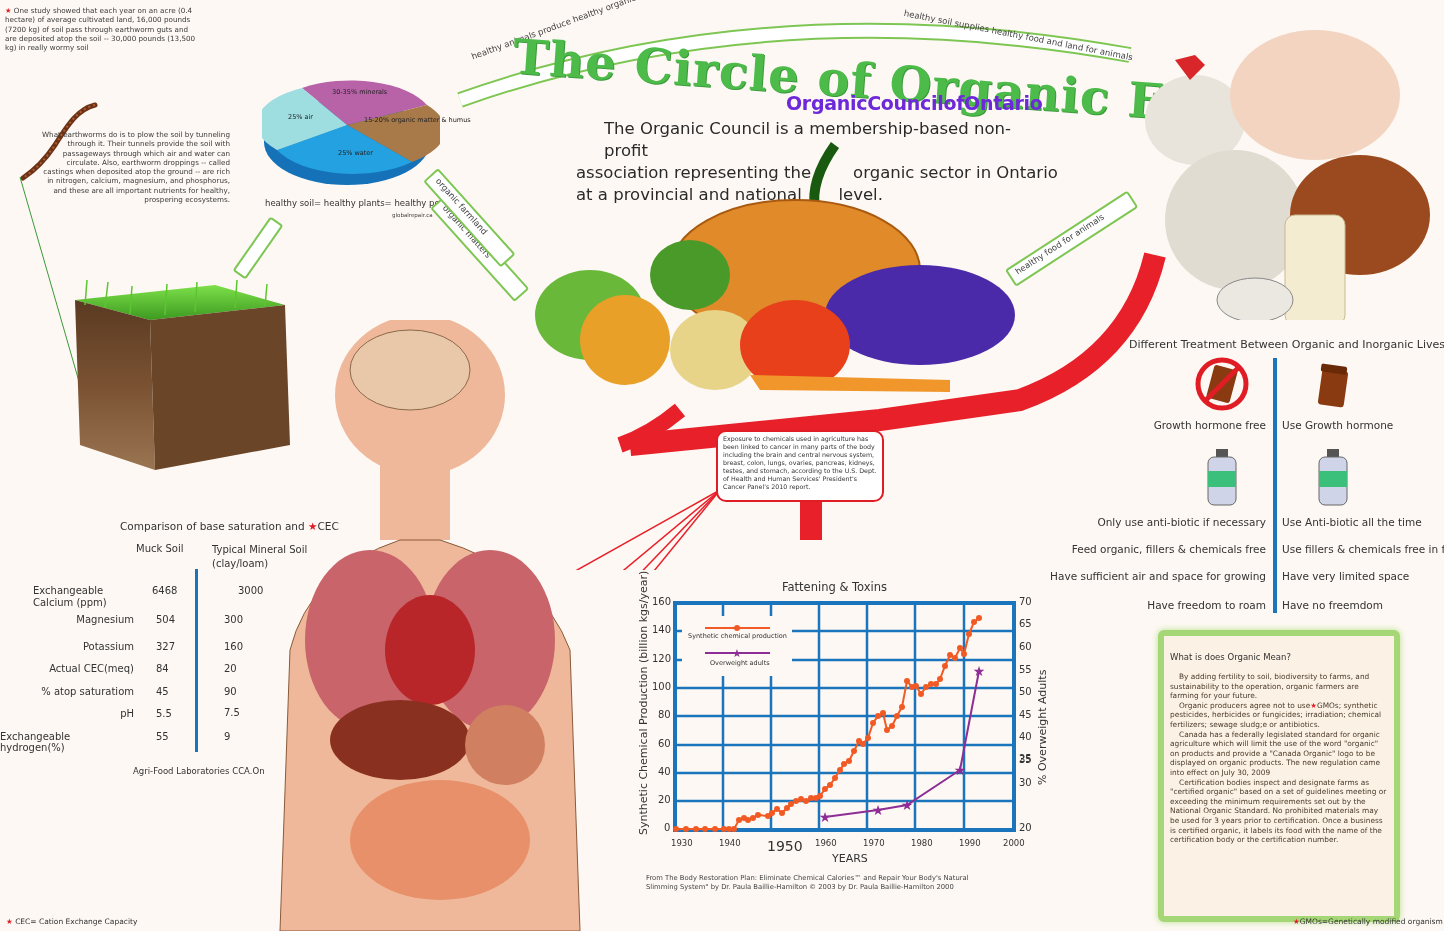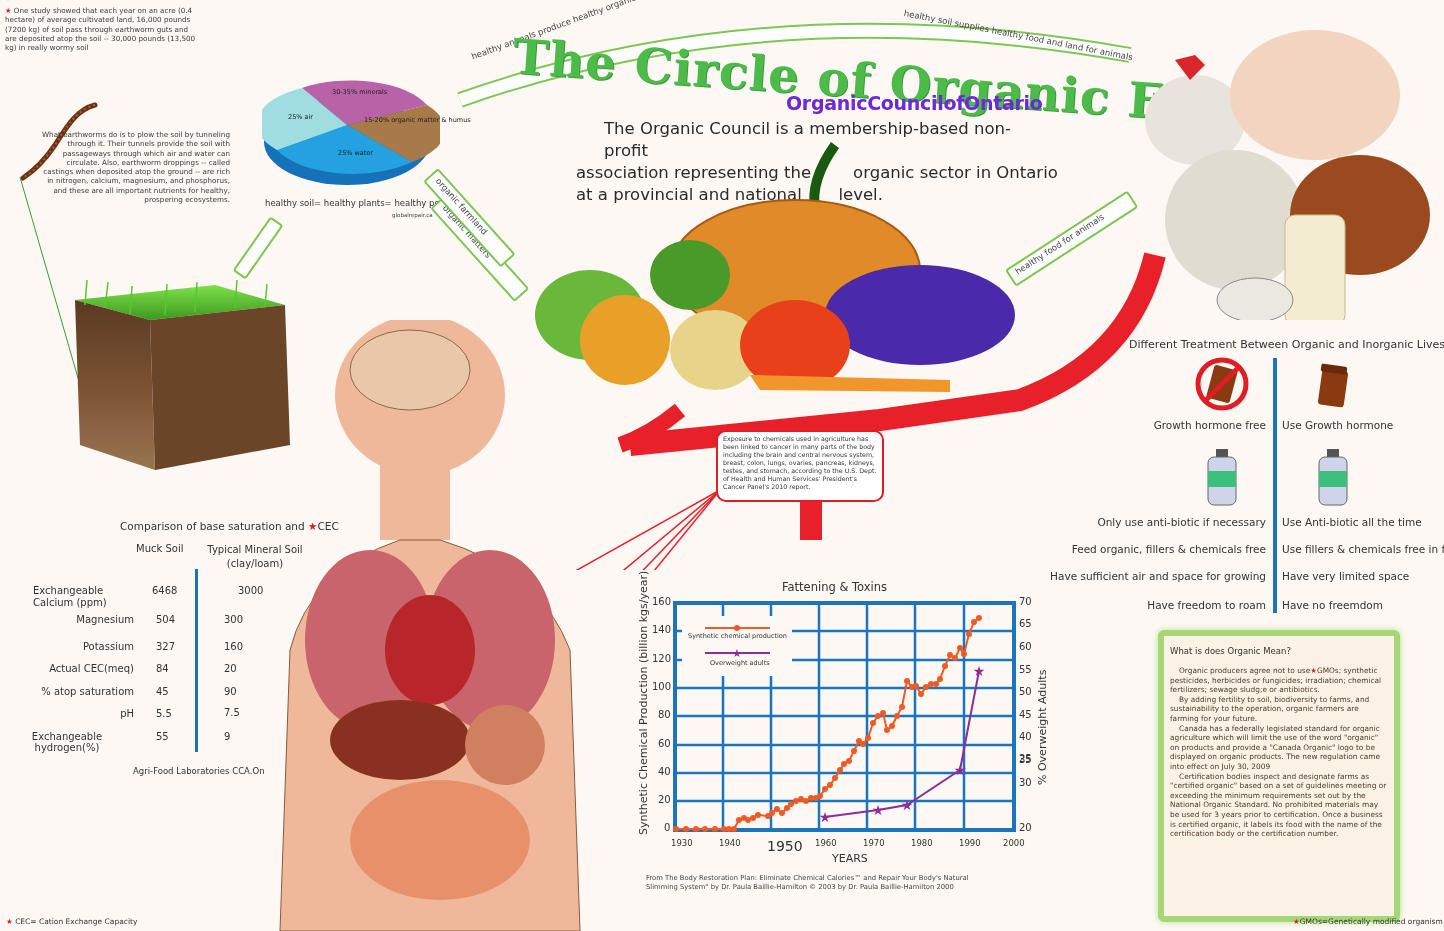--- a/index.html
+++ b/index.html
@@ -153,21 +153,21 @@
   <ellipse cx="160" cy="330" rx="45" ry="55" fill="#b8262a"></ellipse>
   <ellipse cx="130" cy="420" rx="70" ry="40" fill="#8a3020"></ellipse>
   <ellipse cx="235" cy="425" rx="40" ry="40" fill="#d08060"></ellipse>
   <ellipse cx="170" cy="520" rx="90" ry="60" fill="#e8906a"></ellipse>
 </svg>
 
 <div class="abs" style="left:120px;top:520px;font-size:10.5px;color:#333;">
   <span>Comparison of base saturation and </span><span class="star">★</span><span>CEC</span>
 </div>
 <div class="abs tbl" style="left:136px;top:543px;">Muck Soil</div>
-<div class="abs tbl" style="left:200px;top:543px;width:110px;line-height:14px;text-align:center;">Typical Mineral Soil (clay/loam)</div>
+<div class="abs tbl" style="left:212px;top:543px;width:110px;line-height:14px;">Typical Mineral Soil (clay/loam)</div>
 <div class="abs" style="left:195px;top:569px;width:3px;height:183px;background:#1b75bc;"></div>
 
 <div class="row" style="left:33px;top:585px;width:100px;line-height:12px;">Exchangeable Calcium (ppm)</div>
 <div class="row" style="left:152px;top:585px;">6468</div>
 <div class="row" style="left:238px;top:585px;">3000</div>
 
 <div class="row" style="left:0;top:614px;width:134px;text-align:right;">Magnesium</div>
 <div class="row" style="left:156px;top:614px;">504</div>
 <div class="row" style="left:224px;top:614px;">300</div>
 
@@ -180,21 +180,21 @@
 <div class="row" style="left:224px;top:663px;">20</div>
 
 <div class="row" style="left:0;top:686px;width:134px;text-align:right;">% atop saturatiom</div>
 <div class="row" style="left:156px;top:686px;">45</div>
 <div class="row" style="left:224px;top:686px;">90</div>
 
 <div class="row" style="left:0;top:708px;width:134px;text-align:right;">pH</div>
 <div class="row" style="left:156px;top:708px;">5.5</div>
 <div class="row" style="left:224px;top:707px;">7.5</div>
 
-<div class="row" style="left:0;top:731px;width:134px;text-align:center;">Exchangeable hydrogen(%)</div>
+<div class="row" style="left:0;top:731px;width:134px;text-align:left;">Exchangeable hydrogen(%)</div>
 <div class="row" style="left:156px;top:731px;">55</div>
 <div class="row" style="left:224px;top:731px;">9</div>
 
 <div class="abs" style="left:133px;top:766px;font-size:8.5px;color:#333;">Agri-Food Laboratories CCA.On</div>
 
 <div class="abs chart-title">Fattening  &amp; Toxins</div>
 
 <svg class="abs" style="left:670px;top:598px;" width="352" height="236">
   <rect x="5" y="5" width="339" height="227" fill="none" stroke="#1b75bc" stroke-width="4"></rect>
   <g stroke="#1b75bc" stroke-width="2.5">
@@ -357,24 +357,24 @@
 <div class="abs treat" style="right:178px;top:516px;">Only use anti-biotic if necessary</div>
 <div class="abs treat" style="left:1282px;top:516px;">Use Anti-biotic all the time</div>
 <div class="abs treat" style="right:178px;top:543px;">Feed organic, fillers &amp; chemicals free</div>
 <div class="abs treat" style="left:1282px;top:543px;">Use fillers &amp; chemicals free in food</div>
 <div class="abs treat" style="right:178px;top:570px;">Have sufficient air and space for growing</div>
 <div class="abs treat" style="left:1282px;top:570px;">Have very limited space</div>
 <div class="abs treat" style="right:178px;top:599px;">Have freedom to roam</div>
 <div class="abs treat" style="left:1282px;top:599px;">Have no freemdom</div>
 
 <div class="abs organic-box">
-  <div style="padding:6px 6px;">
+  <div style="padding:12px 6px;">
     <h4>What is does Organic Mean?</h4>
+    <p>By adding fertility to soil, biodiversity to farms, and sustainability to the operation, organic farmers are farming for your future.</p>
     <p><span>Organic producers agree not to use</span><span class="star">★</span><span>GMOs; synthetic pesticides, herbicides or fungicides; irradiation; chemical fertilizers; sewage sludg;e or antibiotics.</span></p>
-    <p>By adding fertility to soil, biodiversity to farms, and sustainability to the operation, organic farmers are farming for your future.</p>
     <p>Canada has a federally legislated standard for organic agriculture which will limit the use of the word "organic" on products and provide a "Canada Organic" logo to be displayed on organic products. The new regulation came into effect on July 30, 2009</p>
     <p>Certification bodies inspect and designate farms as "certified organic" based on a set of guidelines meeting or exceeding the minimum requirements set out by the National Organic Standard. No prohibited materials may be used for 3 years prior to certification. Once a business is certified organic, it labels its food with the name of the certification body or the certification number.</p>
   </div>
 </div>
 
 <div class="abs" style="left:6px;top:917px;font-size:7.5px;color:#333;">
   <span class="star">★</span> <span>CEC= Cation Exchange Capacity</span>
 </div>
 <div class="abs" style="left:1293px;top:917px;font-size:7.5px;color:#333;">
   <span class="star">★</span><span>GMOs=Genetically modified organism</span>

